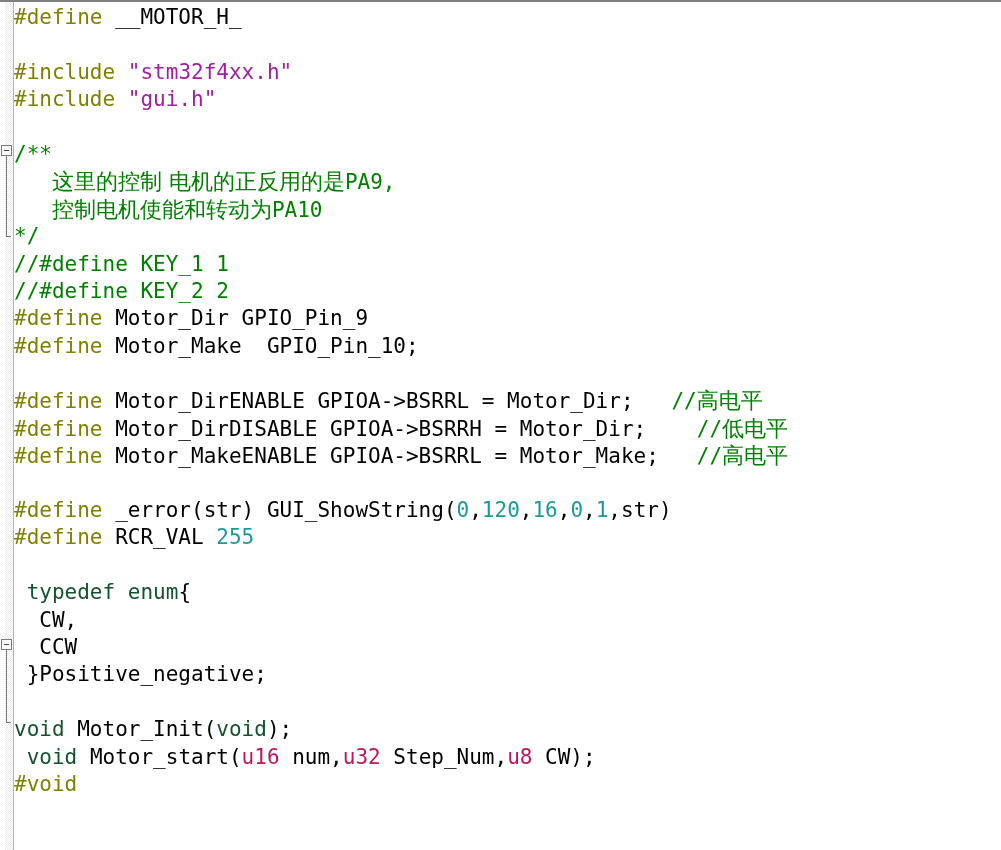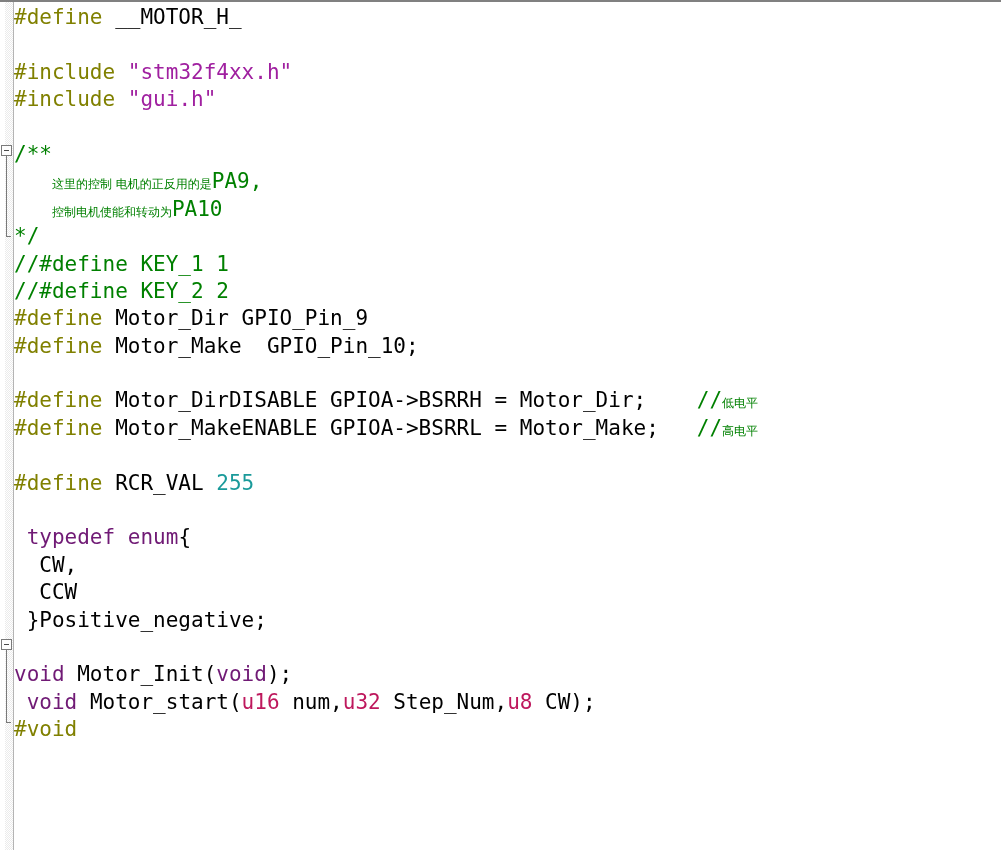--- a/index.html
+++ b/index.html
@@ -100,29 +100,29 @@
     font-size: 21px;
     white-space: pre;
     color: #000000;
     letter-spacing: 0px;
   }
 
   
   .pp      { color: #808000; }           
   .str     { color: #a020a0; }           
   .cmt     { color: #008000; }           
-  .kw      { color: #701a75; }           
+  .kw      { color: #14532d; }           
   .type    { color: #be185d; }           
   .num     { color: #1a9a9a; }           
   .txt     { color: #000000; }           
 
   
   .cjk {
     font-family: "DejaVu Sans", "Liberation Sans", sans-serif;
-    font-size: 12px;
+    font-size: 22px;
   }
 </style>
 </head>
 <body>
 
 <div id="editor">
 
   <div class="gutter">
     <div class="gutter-strip"></div>
 
@@ -143,23 +143,25 @@
       <div class="line">&nbsp;</div>
       <div class="line"><span class="cmt">/**</span></div>
       <div class="line"><span class="cmt">   </span><span class="cmt cjk">这里的控制 电机的正反用的是</span><span class="cmt">PA9,</span></div>
       <div class="line"><span class="cmt">   </span><span class="cmt cjk">控制电机使能和转动为</span><span class="cmt">PA10</span></div>
       <div class="line"><span class="cmt">*/</span></div>
       <div class="line"><span class="cmt">//#define KEY_1 1</span></div>
       <div class="line"><span class="cmt">//#define KEY_2 2</span></div>
       <div class="line"><span class="pp">#define</span><span class="txt"> Motor_Dir GPIO_Pin_9</span></div>
       <div class="line"><span class="pp">#define</span><span class="txt"> Motor_Make  GPIO_Pin_10;</span></div>
       <div class="line">&nbsp;</div>
+      <div class="line"><span class="pp">#define</span><span class="txt"> Motor_DirENABLE GPIOA-&gt;BSRRL = Motor_Dir;   </span><span class="cmt">//</span><span class="cmt cjk">高电平</span></div>
       <div class="line"><span class="pp">#define</span><span class="txt"> Motor_DirDISABLE GPIOA-&gt;BSRRH = Motor_Dir;    </span><span class="cmt">//</span><span class="cmt cjk">低电平</span></div>
       <div class="line"><span class="pp">#define</span><span class="txt"> Motor_MakeENABLE GPIOA-&gt;BSRRL = Motor_Make;   </span><span class="cmt">//</span><span class="cmt cjk">高电平</span></div>
       <div class="line">&nbsp;</div>
+      <div class="line"><span class="pp">#define</span><span class="txt"> _error(str) GUI_ShowString(</span><span class="num">0</span><span class="txt">,</span><span class="num">120</span><span class="txt">,</span><span class="num">16</span><span class="txt">,</span><span class="num">0</span><span class="txt">,</span><span class="num">1</span><span class="txt">,str)</span></div>
       <div class="line"><span class="pp">#define</span><span class="txt"> RCR_VAL </span><span class="num">255</span></div>
       <div class="line">&nbsp;</div>
       <div class="line"><span class="txt"> </span><span class="kw">typedef</span><span class="txt"> </span><span class="kw">enum</span><span class="txt">{</span></div>
       <div class="line"><span class="txt">  CW,</span></div>
       <div class="line"><span class="txt">  CCW</span></div>
       <div class="line"><span class="txt"> }Positive_negative;</span></div>
       <div class="line">&nbsp;</div>
       <div class="line"><span class="kw">void</span><span class="txt"> Motor_Init(</span><span class="kw">void</span><span class="txt">);</span></div>
       <div class="line"><span class="txt"> </span><span class="kw">void</span><span class="txt"> Motor_start(</span><span class="type">u16</span><span class="txt"> num,</span><span class="type">u32</span><span class="txt"> Step_Num,</span><span class="type">u8</span><span class="txt"> CW);</span></div>
       <div class="line"><span class="pp">#void</span></div>

